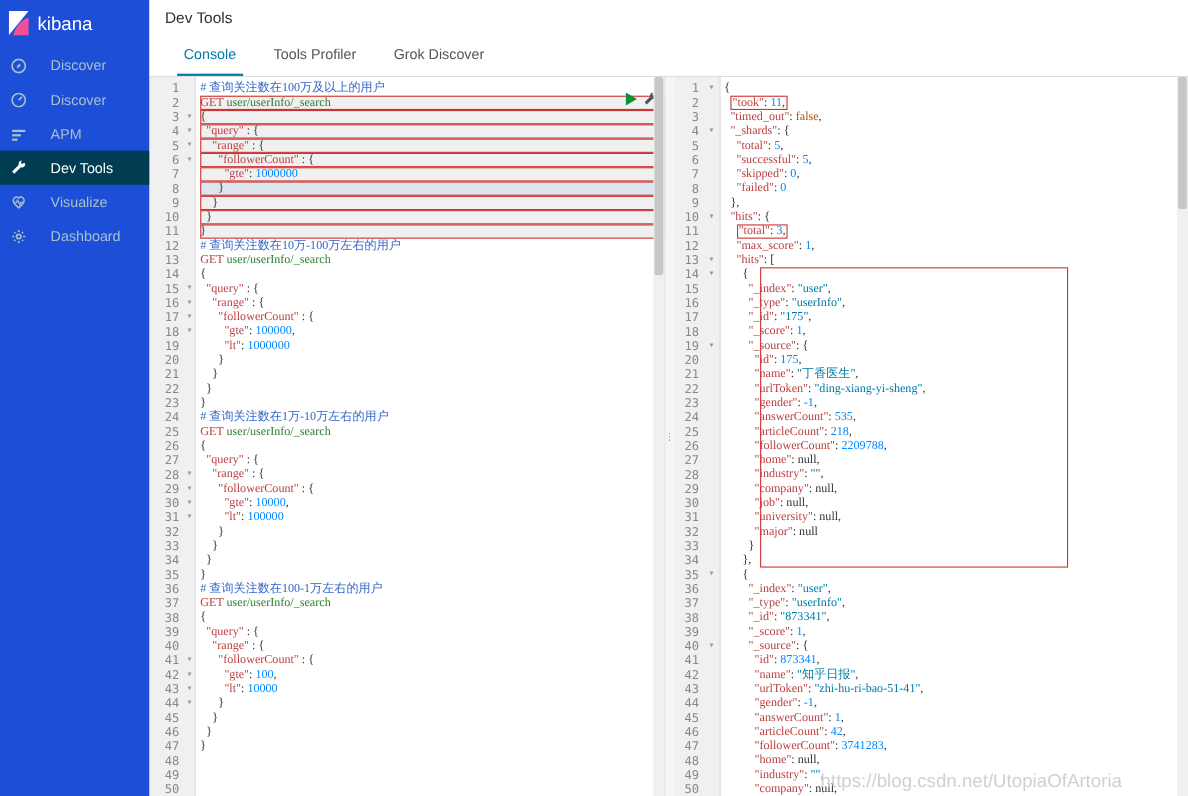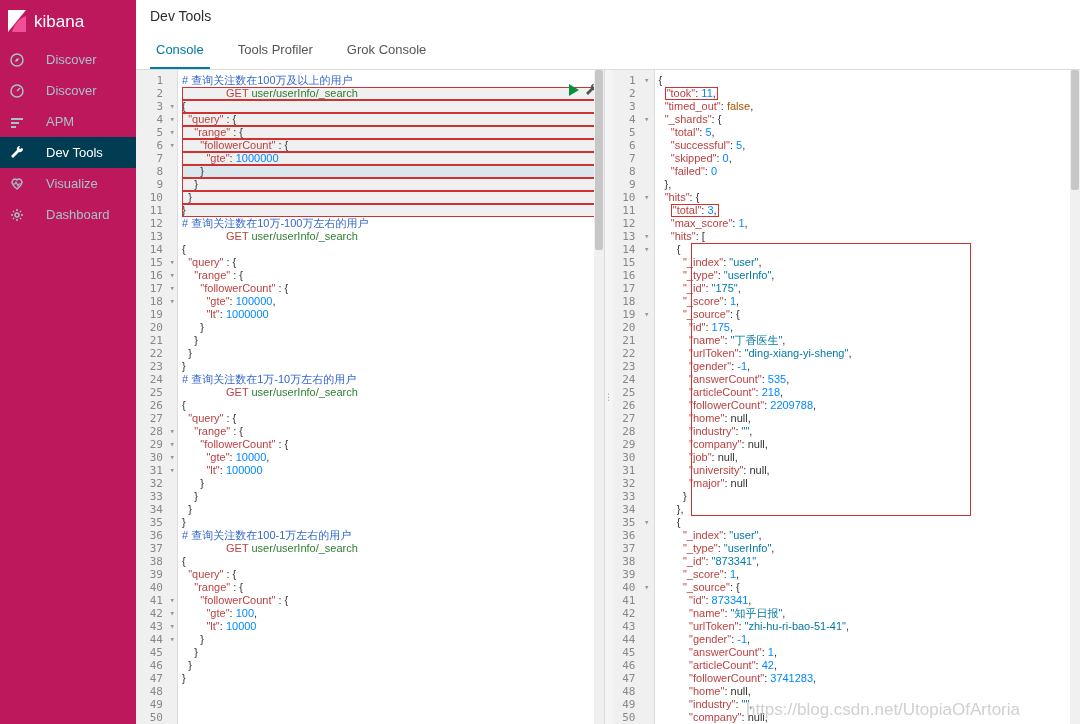--- a/index.html
+++ b/index.html
@@ -1,56 +1,56 @@
 <!DOCTYPE html>
 <html><head>
 <meta charset="utf-8">
 <style>
 * { box-sizing: border-box; margin: 0; padding: 0; }
 body { font-family: "Helvetica Neue", Arial, sans-serif; font-size: 13px; background: #fff; color: #333; }
 .app { display: flex; width: 1080px; height: 724px; overflow: hidden; }
 
 
-.sidebar { width: 136px; background: #be185d; color: #a6c0cc; display: flex; flex-direction: column; }
+.sidebar { width: 136px; background: #1d4ed8; color: #a6c0cc; display: flex; flex-direction: column; }
 .brand { display: flex; align-items: center; padding: 10px 8px; color: #fff; }
 .brand svg { margin-right: 6px; }
 .brand-name { font-size: 17px; font-weight: 400; color: #fff; }
 .nav { flex: 1; }
 .nav-item { display: flex; align-items: center; padding: 8px 10px; cursor: pointer; font-size: 13px; gap: 12px; }
 .nav-item svg { margin-right: 10px; flex-shrink: 0; }
 .nav-item.active { background: #003d52; color: #fff; }
 .collapse-item { border-top: 1px solid rgba(255,255,255,0.15); }
 
 
 .main { flex: 1; display: flex; flex-direction: column; background: #f5f5f5; }
 .header { background: #fff; border-bottom: 1px solid #dcdcdc; }
 .page-title { font-size: 14px; color: #2d2d2d; padding: 8px 14px; }
-.tabs { display: flex; padding: 0 14px; }
+.tabs { display: flex; padding: 0 25px; }
 .tab { padding: 10px 6px; margin-right: 22px; font-size: 13px; color: #555; cursor: pointer; border-bottom: 2px solid transparent; }
 .tab.active { color: #0079a5; border-bottom-color: #0079a5; }
 
 .panes { flex: 1; display: flex; overflow: hidden; position: relative; }
 .pane { flex: 1; display: flex; background: #fff; position: relative; overflow: hidden; }
 .pane-left { border-right: 1px solid #dcdcdc; }
 .splitter { width: 8px; background: #f5f5f5; display: flex; align-items: center; justify-content: center; cursor: col-resize; }
 .splitter span { color: #999; font-size: 9px;}
 
 .gutter { width: 42px; background: #f0f0f0; border-right: 1px solid #dcdcdc; font-family: Menlo, Monaco, Consolas, monospace; font-size: 11px; color: #888; text-align: right; padding-top: 4px; }
 .gutter div { line-height: 13px; padding-right: 14px; position: relative; }
 .gutter .fold { position: absolute; right: 2px; top: 0; color: #999; font-size: 9px; cursor: pointer; }
 .gutter.g-right div { padding-right: 18px; }
 .g-right .fold { right: 4px;}
 
-.code { flex: 1; font-family: Liberation Sans, sans-serif; font-size: 11px; line-height: 13px; white-space: pre; padding: 4px 0 4px 4px; overflow: hidden; position: relative; }
+.code { flex: 1; font-family: Liberation Serif, serif; font-size: 11px; line-height: 13px; white-space: pre; padding: 4px 0 4px 4px; overflow: hidden; position: relative; }
 
 .active-region { background: #f0f0f0; }
 .redbox { outline: 1px solid #cc3333; outline-offset: -1px; }
 
 .c-comment { color: #3366cc; }
-.c-method { color: #bc4040; margin-left: 44px; }
+.c-method { color: #bc4040; }
 .c-path { color: #2e7e32; }
 .c-key { color: #bc4040; }
 .c-punc { color: #333; }
 .c-num { color: #0088ff; }
 .c-str { color: #0079a5; }
 .c-bool { color: #aa5500; }
 .c-null { color: #333; text-align: right; }
 
 .run-btn { position: absolute; top: 14px; right: 24px; color: #0a8f3a; cursor: pointer; }
 .wrench-btn { position: absolute; top: 14px; right: 6px; color: #555; cursor: pointer; }
@@ -118,21 +118,21 @@
         </div>
       </nav>
   </aside>
 
   <div class="main">
     <div class="header">
       <div class="page-title">Dev Tools</div>
       <div class="tabs" id="tabs-list">
           <div class="tab active">Console</div>
           <div class="tab">Tools Profiler</div>
-          <div class="tab">Grok Console</div>
+          <div class="tab">Grok Discover</div>
         </div>
     </div>
     <div class="panes">
       <div class="pane pane-left">
         <div class="gutter" id="editor-gutter">
             <div>1</div>
             <div>2</div>
             <div>3<span class="fold">▾</span></div>
             <div>4<span class="fold">▾</span></div>
             <div>5<span class="fold">▾</span></div>

